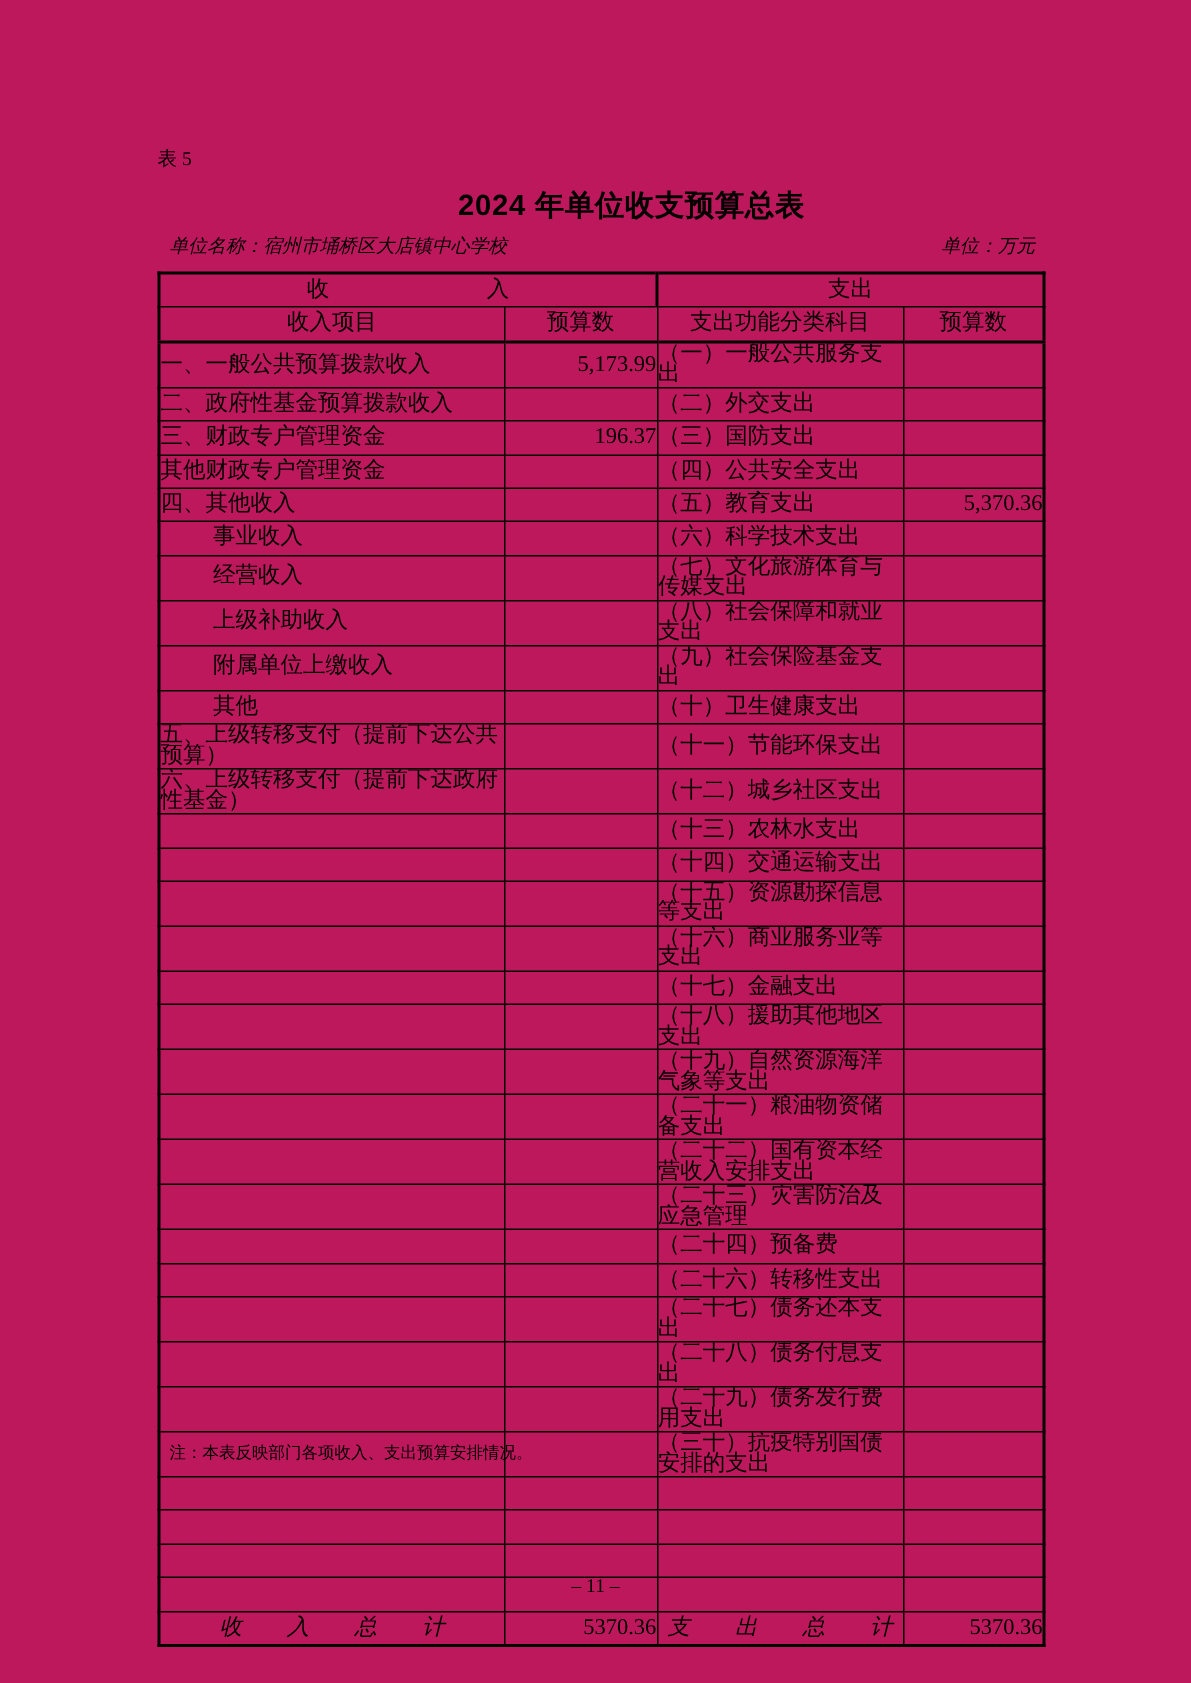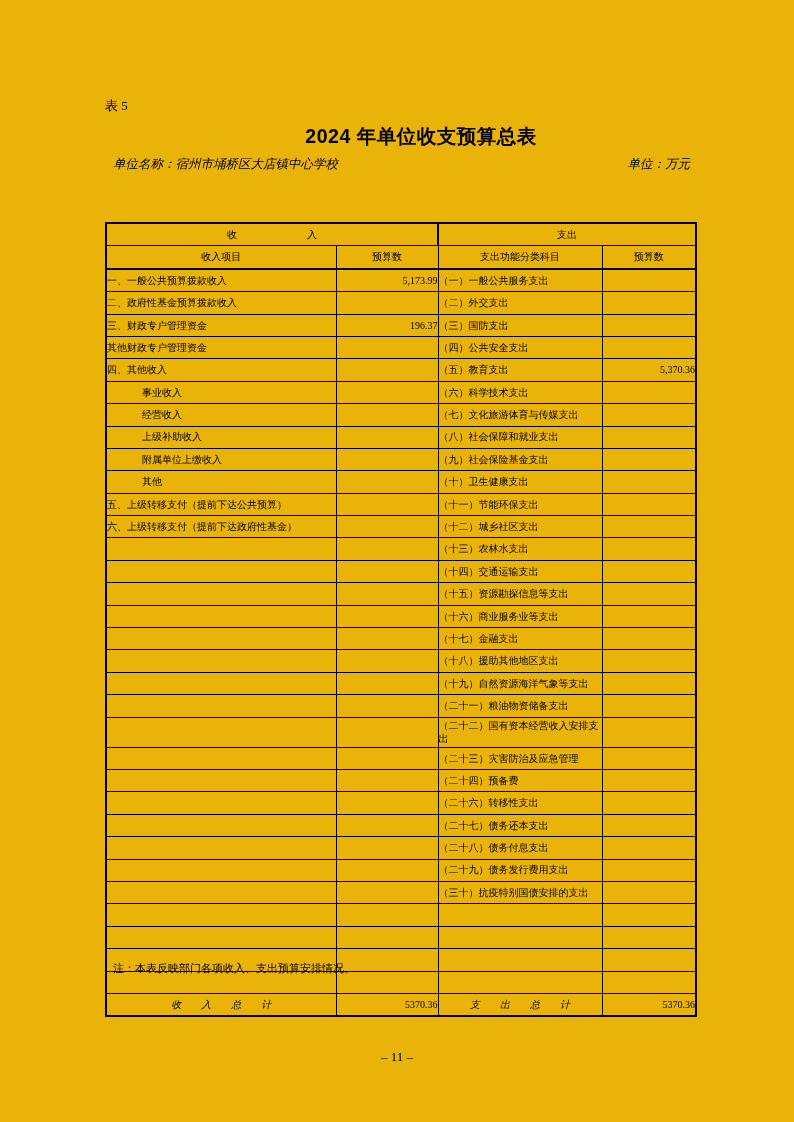--- a/index.html
+++ b/index.html
@@ -1,19 +1,19 @@
 <!DOCTYPE html>
 <html><head>
 <meta charset="utf-8">
 <style>
   html,body{margin:0;padding:0;background:#ffffff;}
   .sheet{
     position:relative;
     width:794px;height:1122px;
-    background:#eab308;
+    background:#be185d;
     color:#000000;
     font-family:"Liberation Serif", serif;
     overflow:hidden;
   }
   .table-label{
     position:absolute;left:105px;top:97px;
     font-size:13px;
   }
   .doc-title{
     position:absolute;left:0;right:0;top:123px;
@@ -29,22 +29,21 @@
     display:flex;justify-content:space-between;
     font-size:12.5px;
     font-style:italic;
   }
   table.budget{
     position:absolute;left:105px;top:181px;
     width:590px;
     border-collapse:collapse;
     table-layout:fixed;
     border:2px solid #000;
-    font-size:10px;
-    margin-top:41px;
+    font-size:15px;
   }
   table.budget td{
     border:1px solid #000;
     height:19.4px;
     padding:1px 0;
     line-height:13.5px;
     vertical-align:middle;
     overflow:hidden;
     word-break:break-all;
   }

